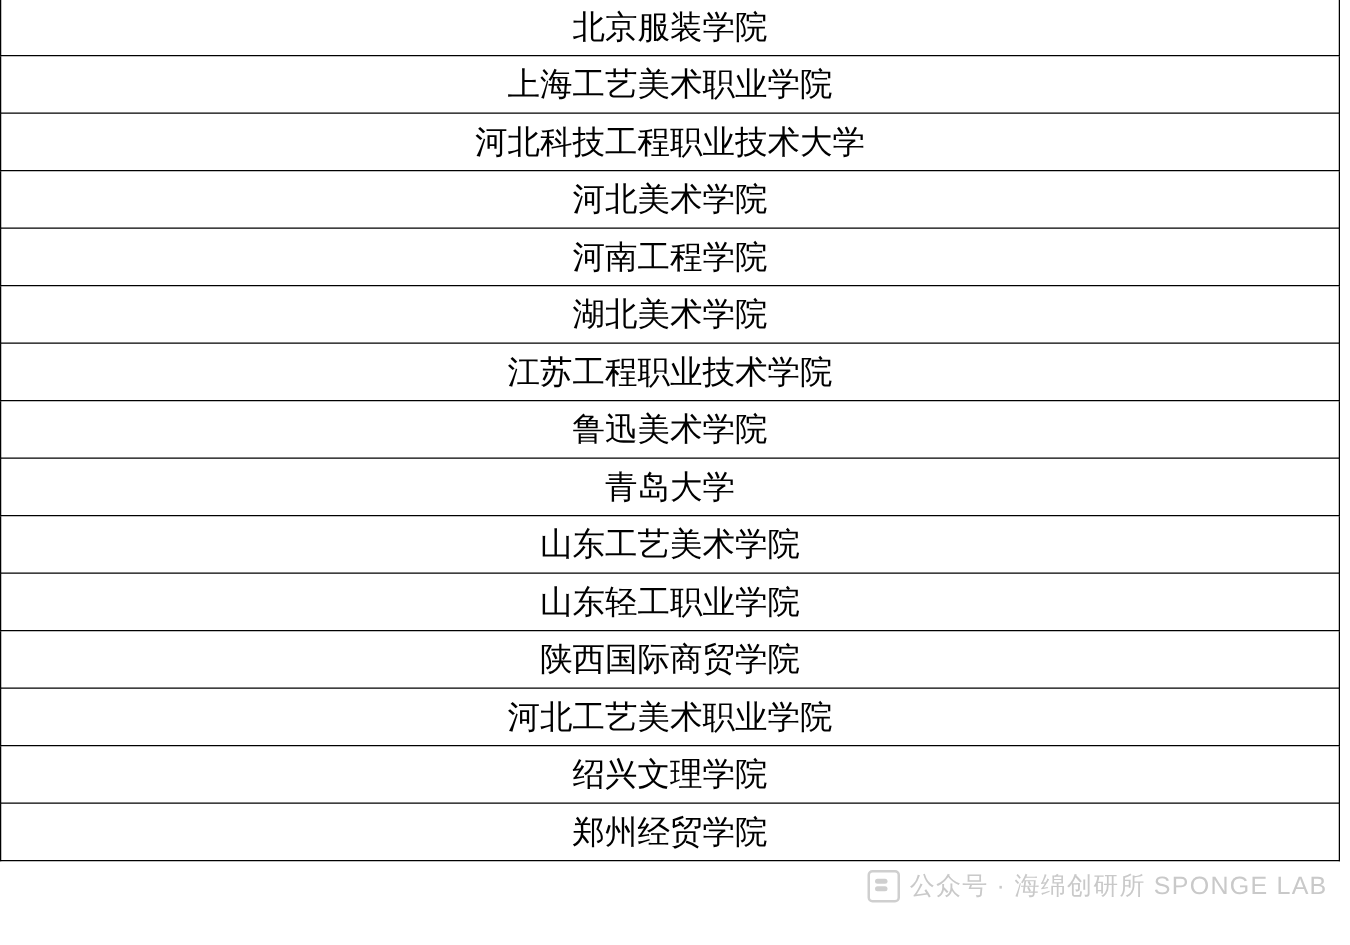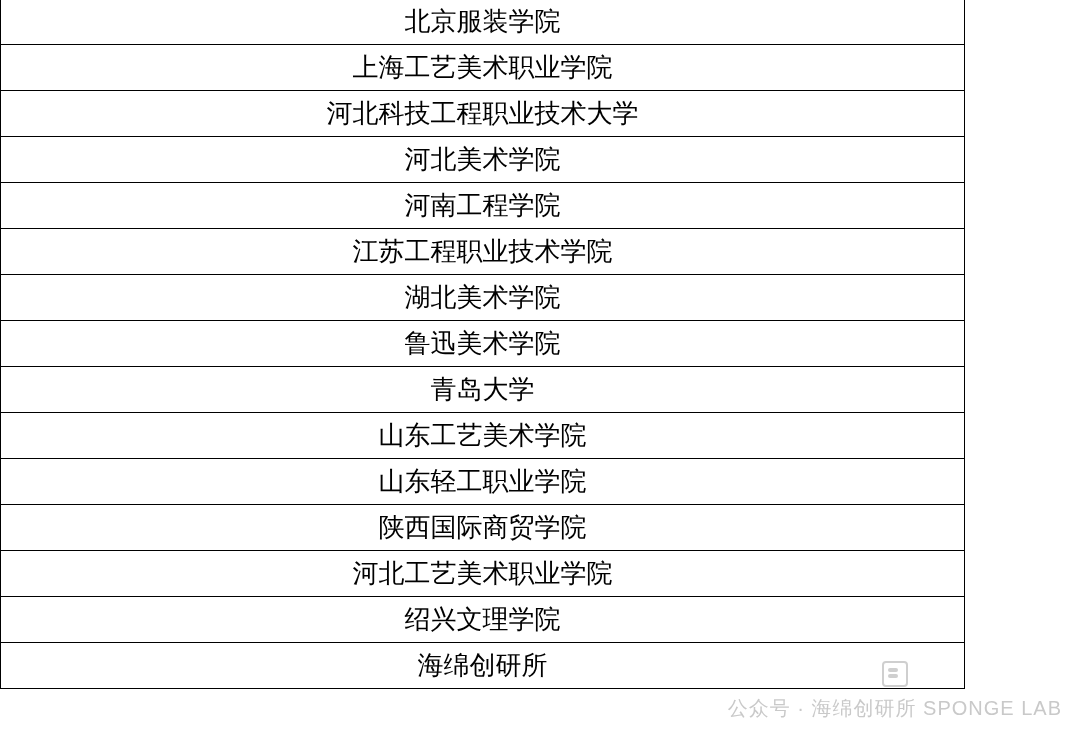--- a/index.html
+++ b/index.html
@@ -13,21 +13,21 @@
     overflow: hidden;
     font-family: "Liberation Serif", "DejaVu Serif", serif;
     position: relative;
   }
   .table-wrap {
     width: 1080px;
     height: 756px;
     position: relative;
   }
   table.school-table {
-    width: 965px;
+    width: 1072px;
     border-collapse: collapse;
     table-layout: fixed;
     border-radius: 31px;
   }
   table.school-table td.cell {
     border: 1px solid #000000;
     height: 45px;
     line-height: 45px;
     padding: 0;
     text-align: center;
@@ -50,21 +50,20 @@
     bottom: 34px;
     display: flex;
     align-items: center;
     gap: 8px;
     font-size: 20px;
     color: #c9c9c9;
     font-family: "Liberation Sans", sans-serif;
     letter-spacing: 1px;
     pointer-events: none;
     user-select: none;
-    flex-direction: column;
   }
   .watermark .wm-logo {
     width: 22px;
     height: 22px;
     border-radius: 4px;
     border: 2px solid #cfcfcf;
     position: relative;
     display: inline-block;
   }
   .watermark .wm-logo::before {
@@ -103,24 +102,24 @@
       <tr>
         <td class="cell">河北科技工程职业技术大学</td>
       </tr>
       <tr>
         <td class="cell">河北美术学院</td>
       </tr>
       <tr>
         <td class="cell">河南工程学院</td>
       </tr>
       <tr>
-        <td class="cell">江苏工程职业技术学院</td>
+        <td class="cell">湖北美术学院</td>
       </tr>
       <tr>
-        <td class="cell">湖北美术学院</td>
+        <td class="cell">江苏工程职业技术学院</td>
       </tr>
       <tr>
         <td class="cell">鲁迅美术学院</td>
       </tr>
       <tr>
         <td class="cell">青岛大学</td>
       </tr>
       <tr>
         <td class="cell">山东工艺美术学院</td>
       </tr>
@@ -130,21 +129,21 @@
       <tr>
         <td class="cell">陕西国际商贸学院</td>
       </tr>
       <tr>
         <td class="cell">河北工艺美术职业学院</td>
       </tr>
       <tr>
         <td class="cell">绍兴文理学院</td>
       </tr>
       <tr>
-        <td class="cell">海绵创研所</td>
+        <td class="cell">郑州经贸学院</td>
       </tr>
     </tbody>
   </table>
 
   <div class="watermark">
     <span class="wm-logo"></span>
     <span>公众号 · 海绵创研所 SPONGE LAB</span>
   </div>
 </div>
 

